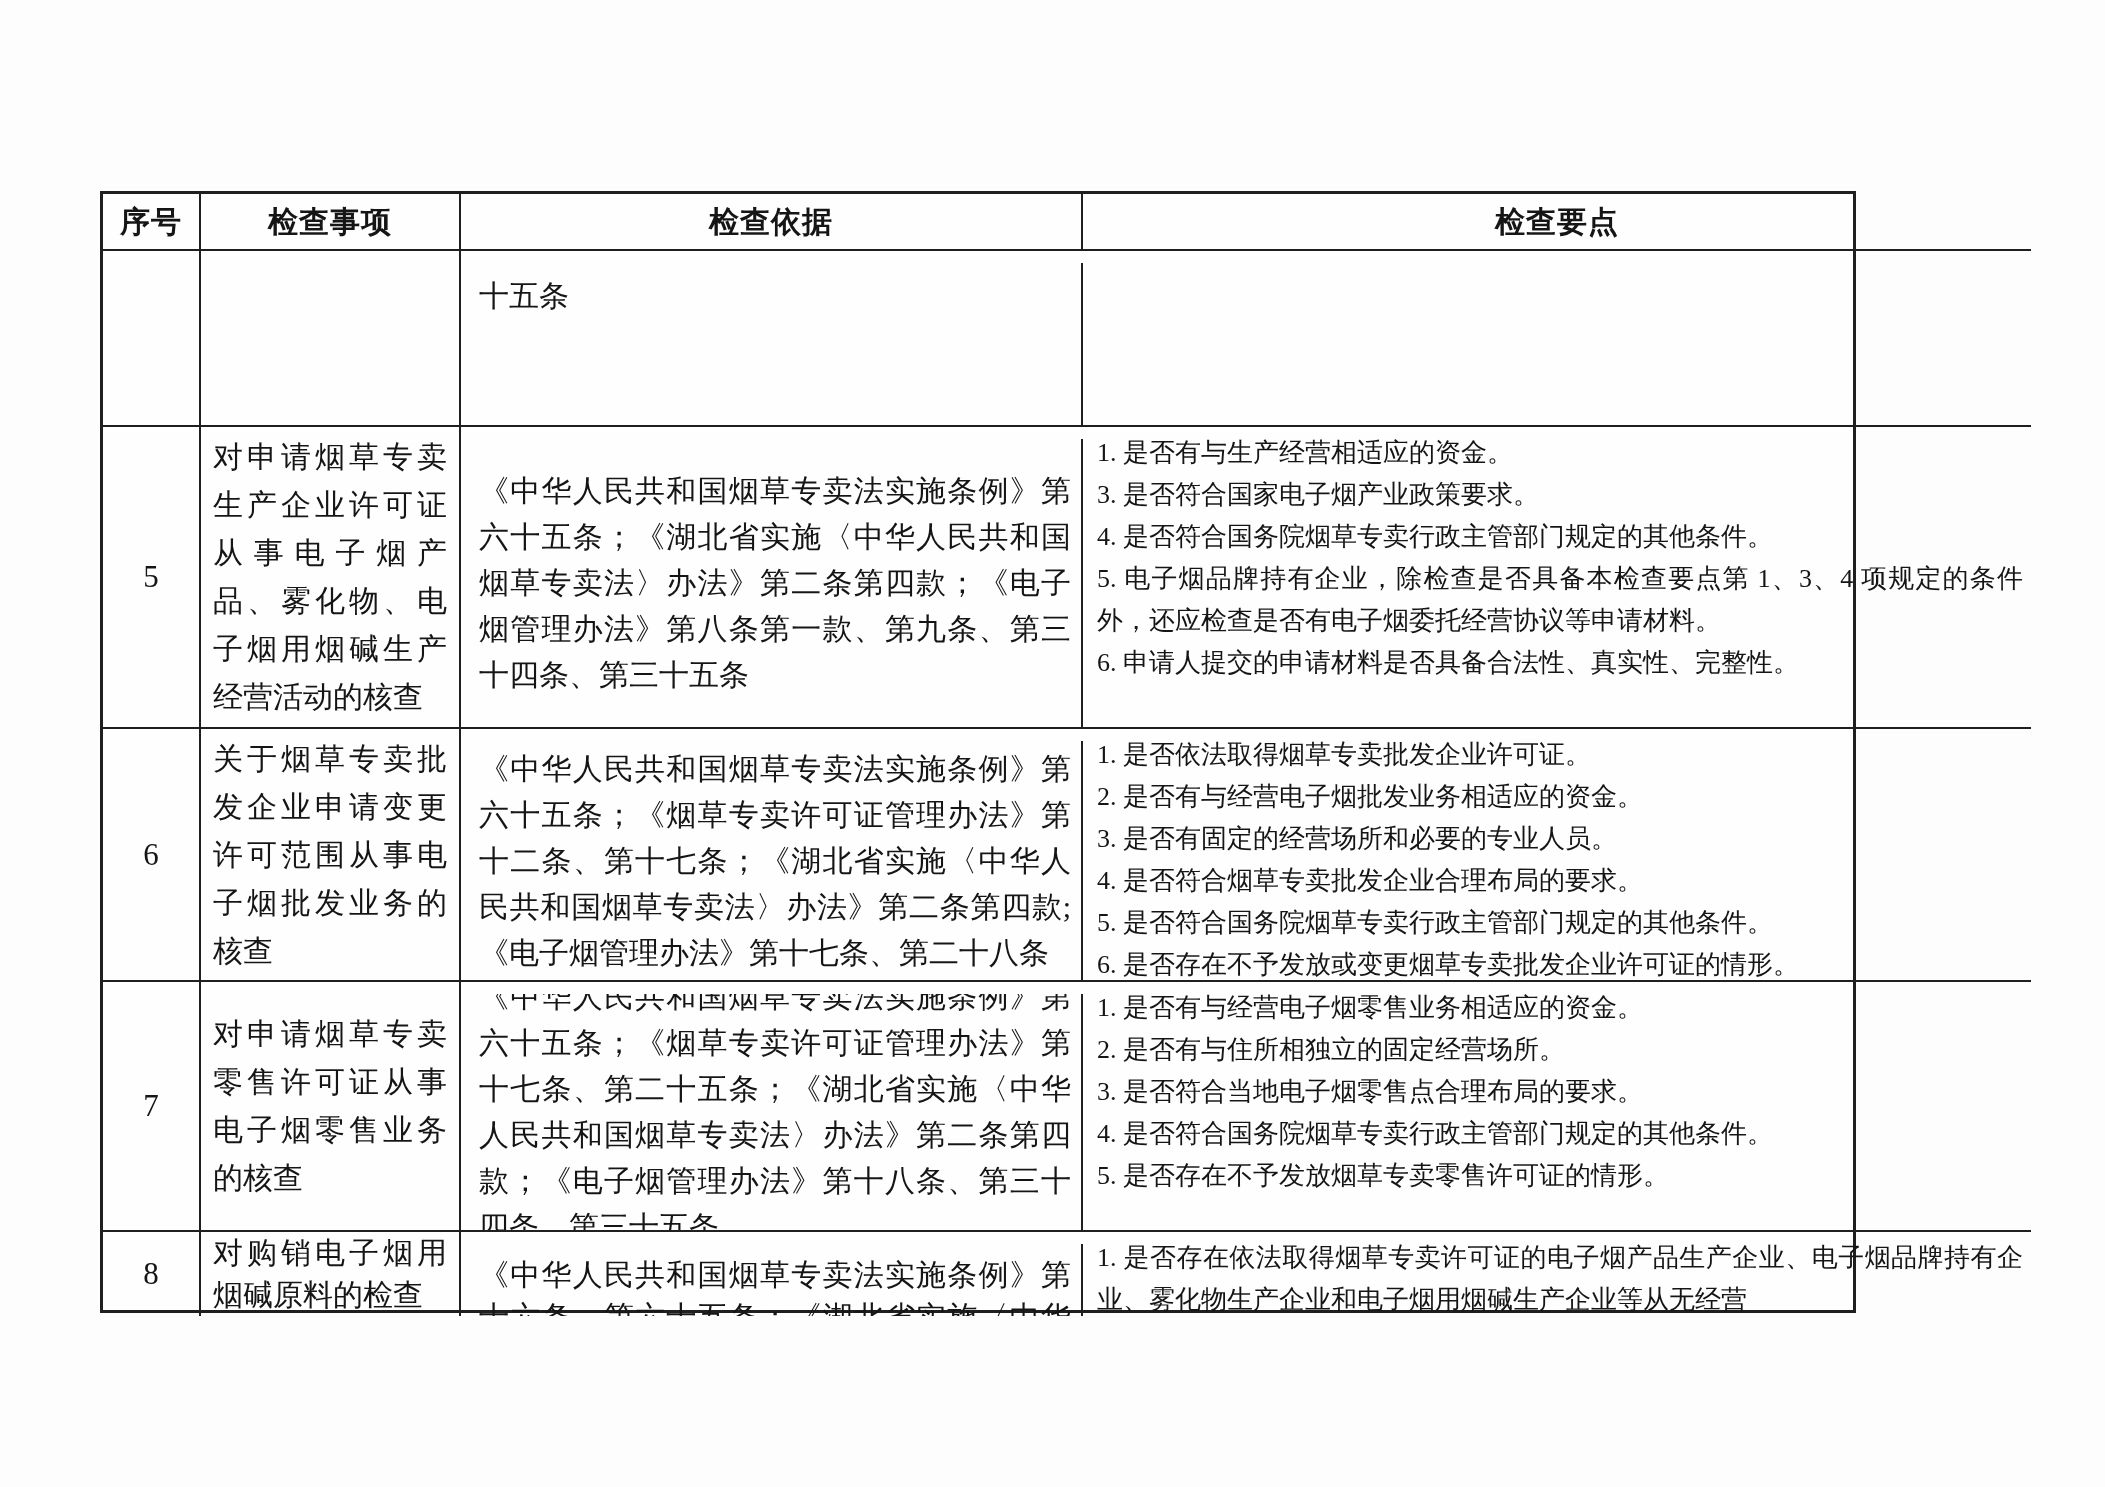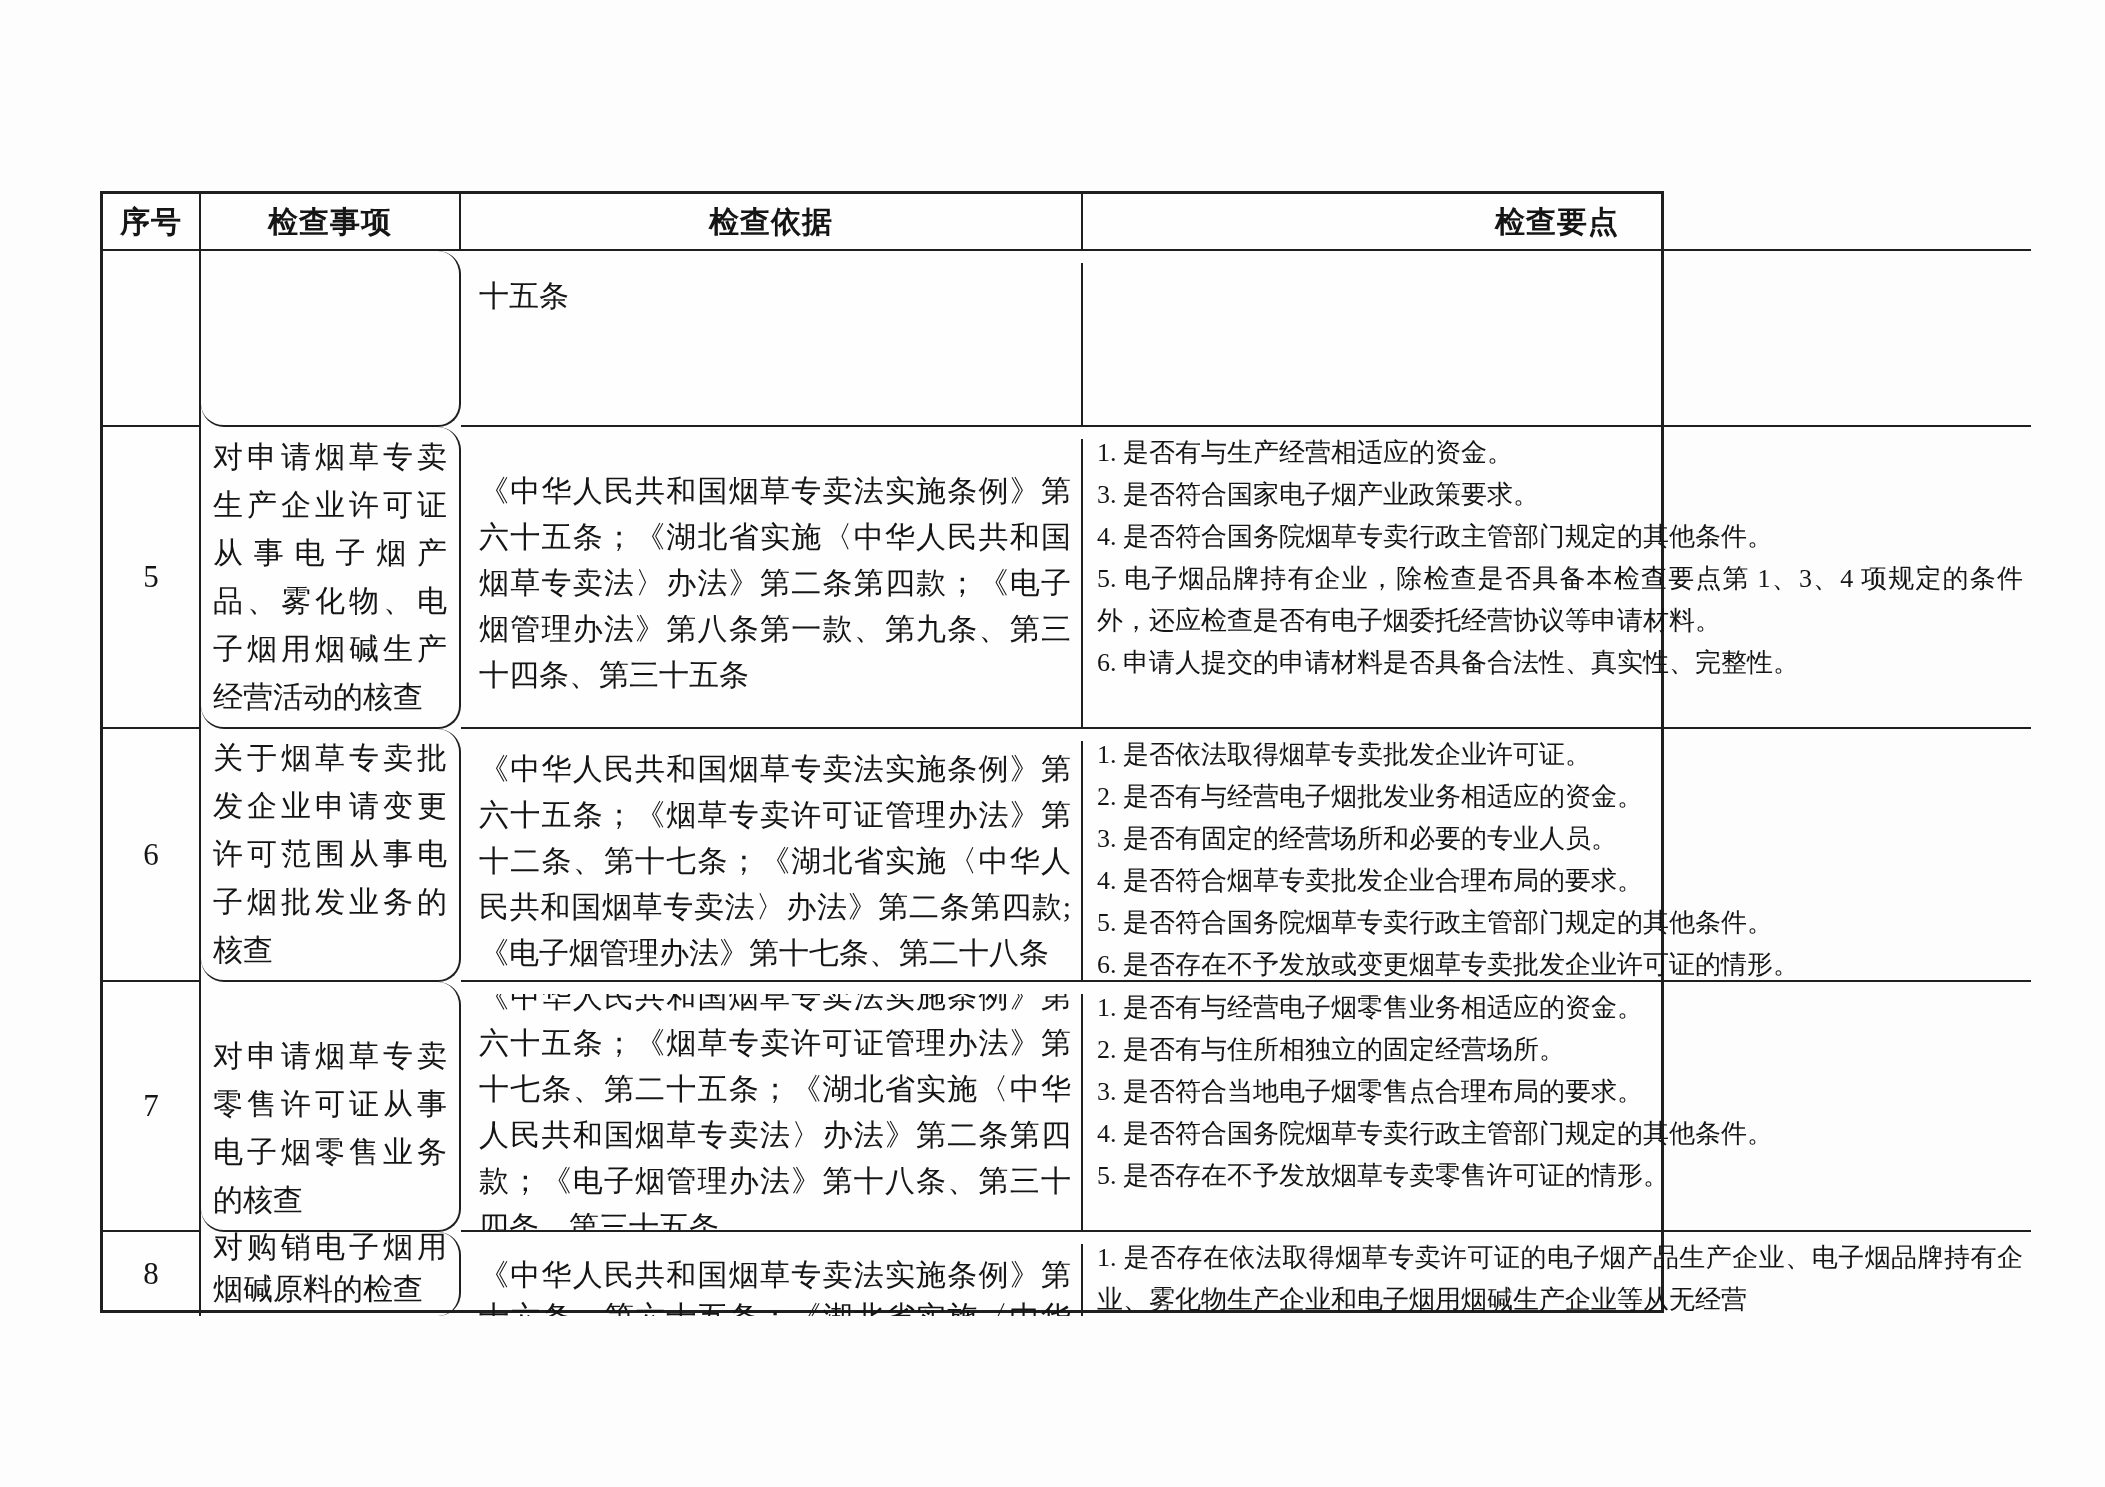--- a/index.html
+++ b/index.html
@@ -8,21 +8,21 @@
     background:#fdfdfd;
     font-family:"Liberation Serif","DejaVu Serif",serif;
     color:#151515;
     position:relative;
     overflow:hidden;
   }
   .page{position:absolute;inset:0;}
   .doc-table{
     position:absolute;
     left:100px;top:191px;
-    width:1564px;height:1122px;
+    width:1756px;height:1122px;
     display:grid;
     grid-template-columns:98px 260px 622px 948px;
     grid-template-rows:57px 176px 302px 253px 250px 84px;
     border:3px solid #1f1f1f;
     box-sizing:border-box;
     background:#fefefe;
   }
   .cell{
     border-right:2px solid #1f1f1f;
     border-bottom:2px solid #1f1f1f;
@@ -35,25 +35,24 @@
   .cell.last-row{border-bottom:none;}
   .hdr{
     display:flex;align-items:center;justify-content:center;
     font-size:30px;font-weight:600;letter-spacing:1px;
   }
   .seq{
     display:flex;align-items:center;justify-content:center;
     font-size:31px;
   }
   .item{
-    display:flex;align-items:flex-end;
+    display:flex;align-items:center;
     padding:6px 12px;
     text-align:justify;
     line-height:48px;
-    border-radius:23px;
   }
   .item > div{width:100%;}
   .basis{
     display:flex;align-items:center;
     padding:6px 10px 6px 18px;
     text-align:justify;
     line-height:46px;
     margin-top:12px;
   }
   .basis > div{width:100%;}

